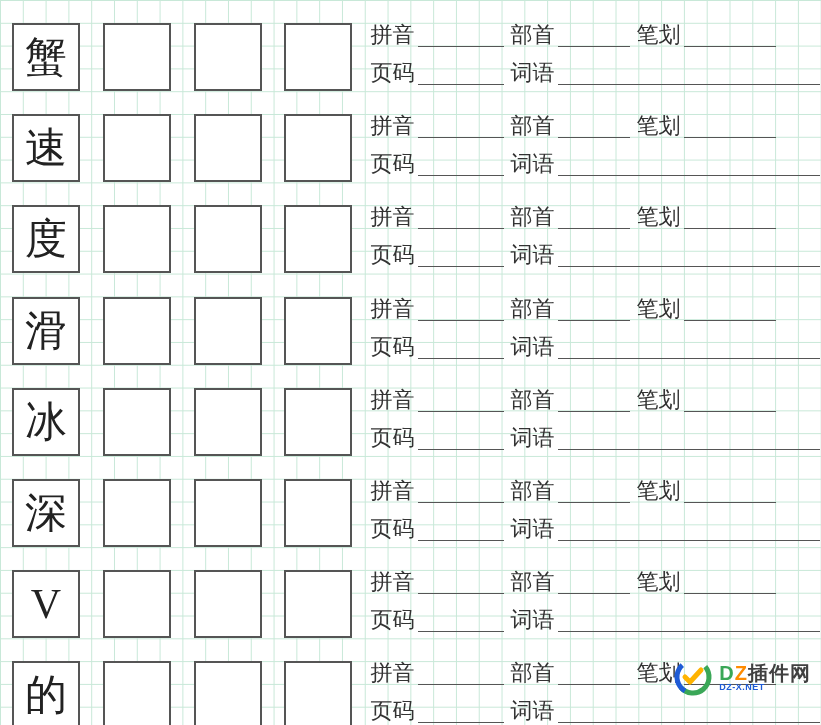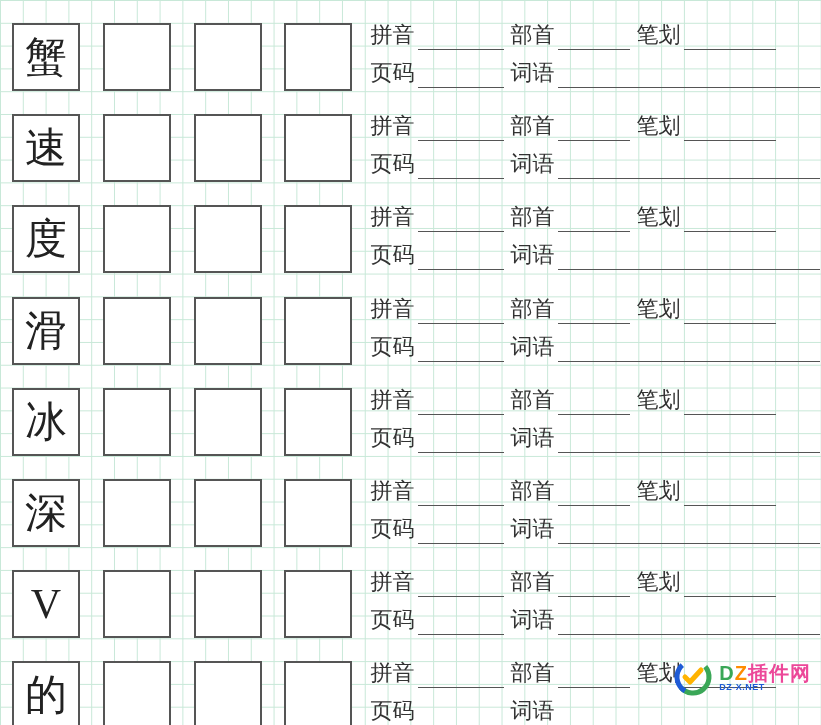--- a/index.html
+++ b/index.html
@@ -82,21 +82,21 @@
 .info-line {
   display: flex;
   align-items: baseline;
   height: 38px;
   font-size: 22px;
   color: #333;
   font-family: "SimSun","STSong",serif;
 }
 .field {
   display: flex;
-  align-items: flex-end;
+  align-items: center;
   margin-right: 6px;
 }
 .field .label {
   white-space: nowrap;
 }
 .field .blank {
   display: inline-block;
   border-bottom: 1.5px solid #555;
   height: 1.1em;
   margin-left: 4px;
@@ -119,21 +119,21 @@
   width: 40px; height: 40px;
   position: relative;
   margin-right: 6px;
 }
 .watermark .text-stack {
   display: flex; flex-direction: column; line-height: 1;
 }
 .watermark .line1 { font-size: 20px; letter-spacing: 1px; }
 .watermark .line1 .c1 { color: #3aa757; }
 .watermark .line1 .c2 { color: #ff8c00; }
-.watermark .line1 .c3 { color: #ec4899; }
+.watermark .line1 .c3 { color: #404040; }
 .watermark .line2 { font-size: 9px; color: #1e5bd6; text-align: left; letter-spacing: 0.5px; }
 </style>
 </head>
 <body>
 
 <div class="grid-bg"></div>
 
 <div class="worksheet">
     <div class="row">
       <div class="boxes">

